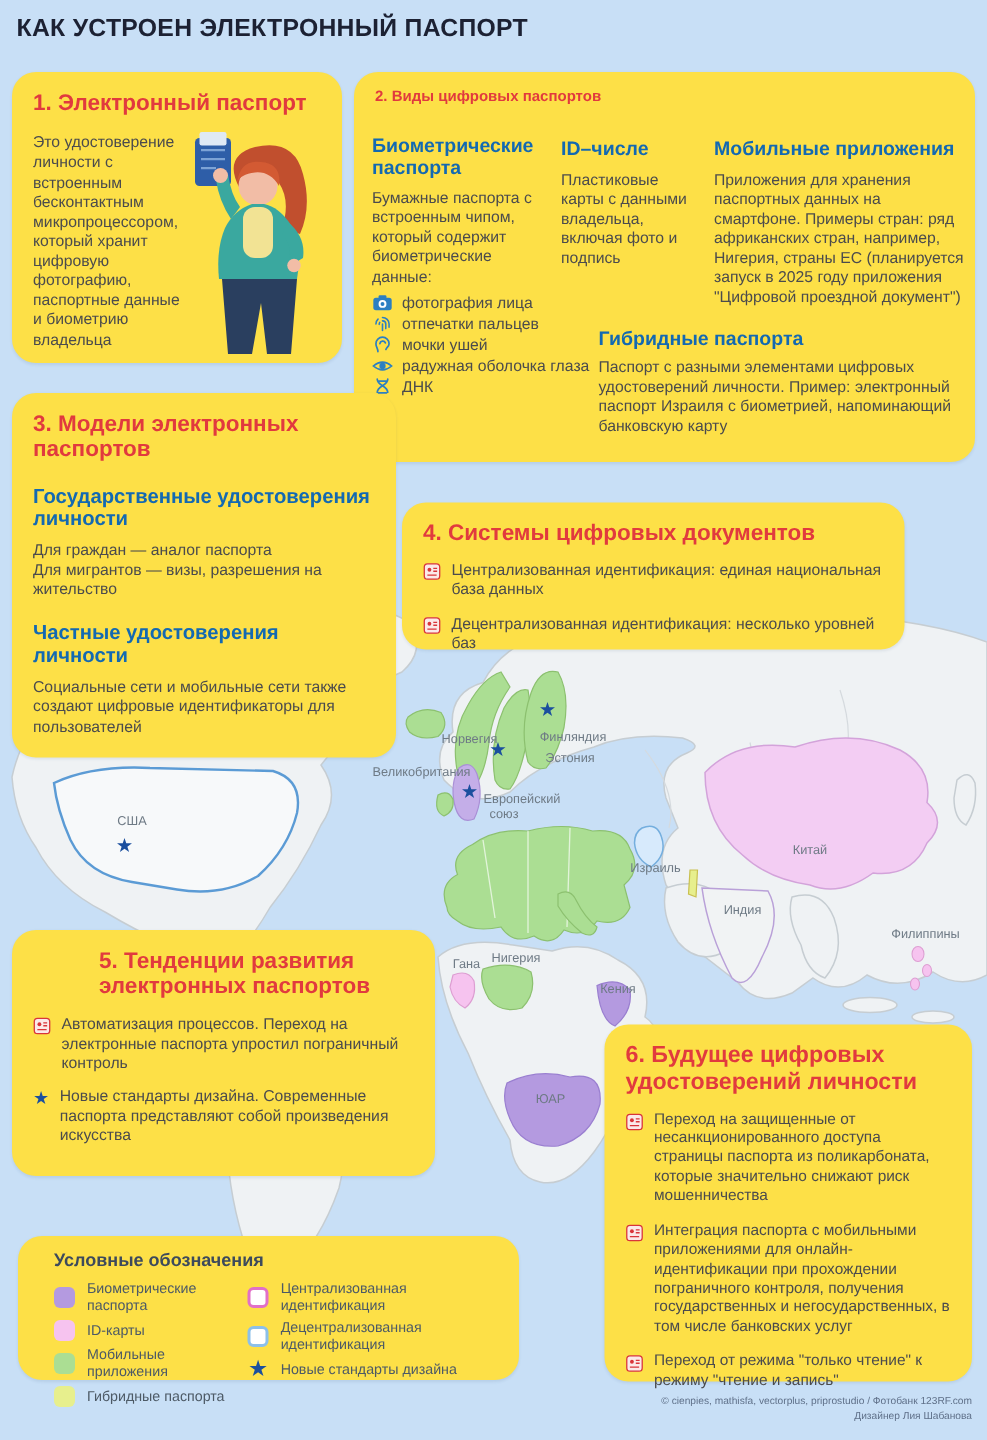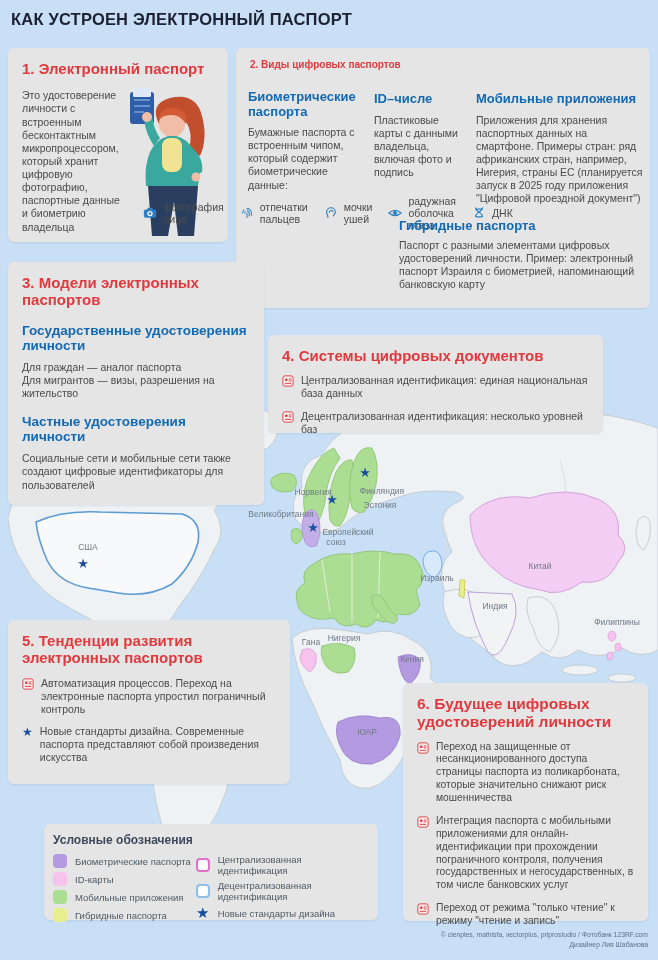--- a/index.html
+++ b/index.html
@@ -3,72 +3,72 @@
 <meta charset="utf-8">
 <style>
   * { margin:0; padding:0; box-sizing:border-box; }
   html,body { width:658px; }
   body { font-family:"Liberation Sans","DejaVu Sans",sans-serif; }
   .page { position:relative; width:658px; height:960px; background:#c8dff6; overflow:hidden; }
 
   .page-title { position:absolute; left:11px; top:10px; font-size:16.5px; font-weight:bold;
     color:#1c2133; letter-spacing:.2px; }
 
-  .card { position:absolute; background:#e5e5e5; border-radius:6px; padding:12px 14px;
+  .card { position:absolute; background:#fde047; border-radius:16px; padding:12px 14px;
     box-shadow:0 1px 2px rgba(60,90,130,.12); }
 
   .red-title { color:#e13a3e; font-weight:bold; font-size:15px; line-height:1.15; }
   .blue-sub  { color:#1369b2; font-weight:bold; font-size:13px; line-height:1.12; }
   .body-txt  { color:#4b4b4d; font-size:10.5px; line-height:1.25; }
 
   
   .card1 { left:8px; top:48px; width:220px; height:194px; }
   .card1 .body-txt { margin-top:12px; width:106px; }
   .card1 .illus { position:absolute; right:4px; bottom:4px; width:116px; height:152px; }
 
   
   .card2 { left:236px; top:48px; width:414px; height:260px; padding:0; }
   .card2 .red-title { position:absolute; left:14px; top:11px; font-size:10px; }
   .c2-col1 { position:absolute; left:12px; top:42px; width:130px; }
   .c2-col1 .body-txt { margin-top:7px; width:122px; }
   .c2-col2 { position:absolute; left:138px; top:44px; width:98px; }
   .c2-col2 .body-txt { margin-top:7px; width:92px; }
   .c2-col3 { position:absolute; left:240px; top:44px; width:168px; }
   .c2-col3 .body-txt { margin-top:7px; }
-  .bio-list { position:absolute; left:12px; top:147px; width:160px; display:flex; flex-direction:row; gap:16px;justify-content:center; }
+  .bio-list { position:absolute; left:12px; top:147px; width:160px; display:flex; flex-direction:column; gap:0; }
   .bio-item { display:flex; align-items:center; gap:6px; color:#4b4b4d; font-size:10.5px; }
   .bio-item svg { flex:0 0 auto; }
   .c2-hybrid { position:absolute; left:163px; top:171px; width:246px; }
   .c2-hybrid .body-txt { margin-top:5px; }
 
   
   .card3 { left:8px; top:262px; width:256px; height:243px; }
   .card3 .red-title { width:190px; }
   .card3 .blue-sub { margin-top:14px; font-size:13.5px; }
   .card3 .body-txt { margin-top:8px; }
 
   
   .card4 { left:268px; top:335px; width:335px; height:98px; }
   .bullets { display:flex; flex-direction:column; gap:9px; margin-top:10px; }
   .bullet-row { display:flex; align-items:flex-start; gap:7px; }
   .bullet-row .ic { flex:0 0 auto; margin-top:1px; }
   .star-ic { color:#1b4f9e; font-size:12px; line-height:12px; }
 
   
   .card5 { left:8px; top:620px; width:282px; height:164px; }
-  .card5 .red-title { width:230px; }
+  .card5 .red-title { width:230px;margin-left:44px; }
 
   
   .card6 { left:403px; top:683px; width:245px; height:238px; }
   .card6 .red-title { width:215px; font-size:15.5px; }
   .card6 .bullets { gap:10px; }
   .card6 .body-txt { font-size:10.3px; }
 
   
-  .legend { left:12px; top:824px; width:334px; height:96px; padding:9px 9px;margin-left:32px; }
+  .legend { left:12px; top:824px; width:334px; height:96px; padding:9px 24px; }
   .legend-title { color:#3d4a5c; font-weight:bold; font-size:12px; }
   .legend-cols { display:flex; margin-top:7px; }
   .lg-col { display:flex; flex-direction:column; gap:4px; }
   .lg-col.left { width:155px; }
   .lg-row { display:flex; align-items:center; gap:8px; }
   .lg-row .label { color:#4d5a66; font-size:9.5px; }
   .sw { width:14px; height:14px; border-radius:4px; flex:0 0 aupx; flex-shrink:0; }
   .sw.outline { background:#fff; border:2px solid; }
   .lg-star { font-size:15px; line-height:14px; width:14px; text-align:center; }
 

